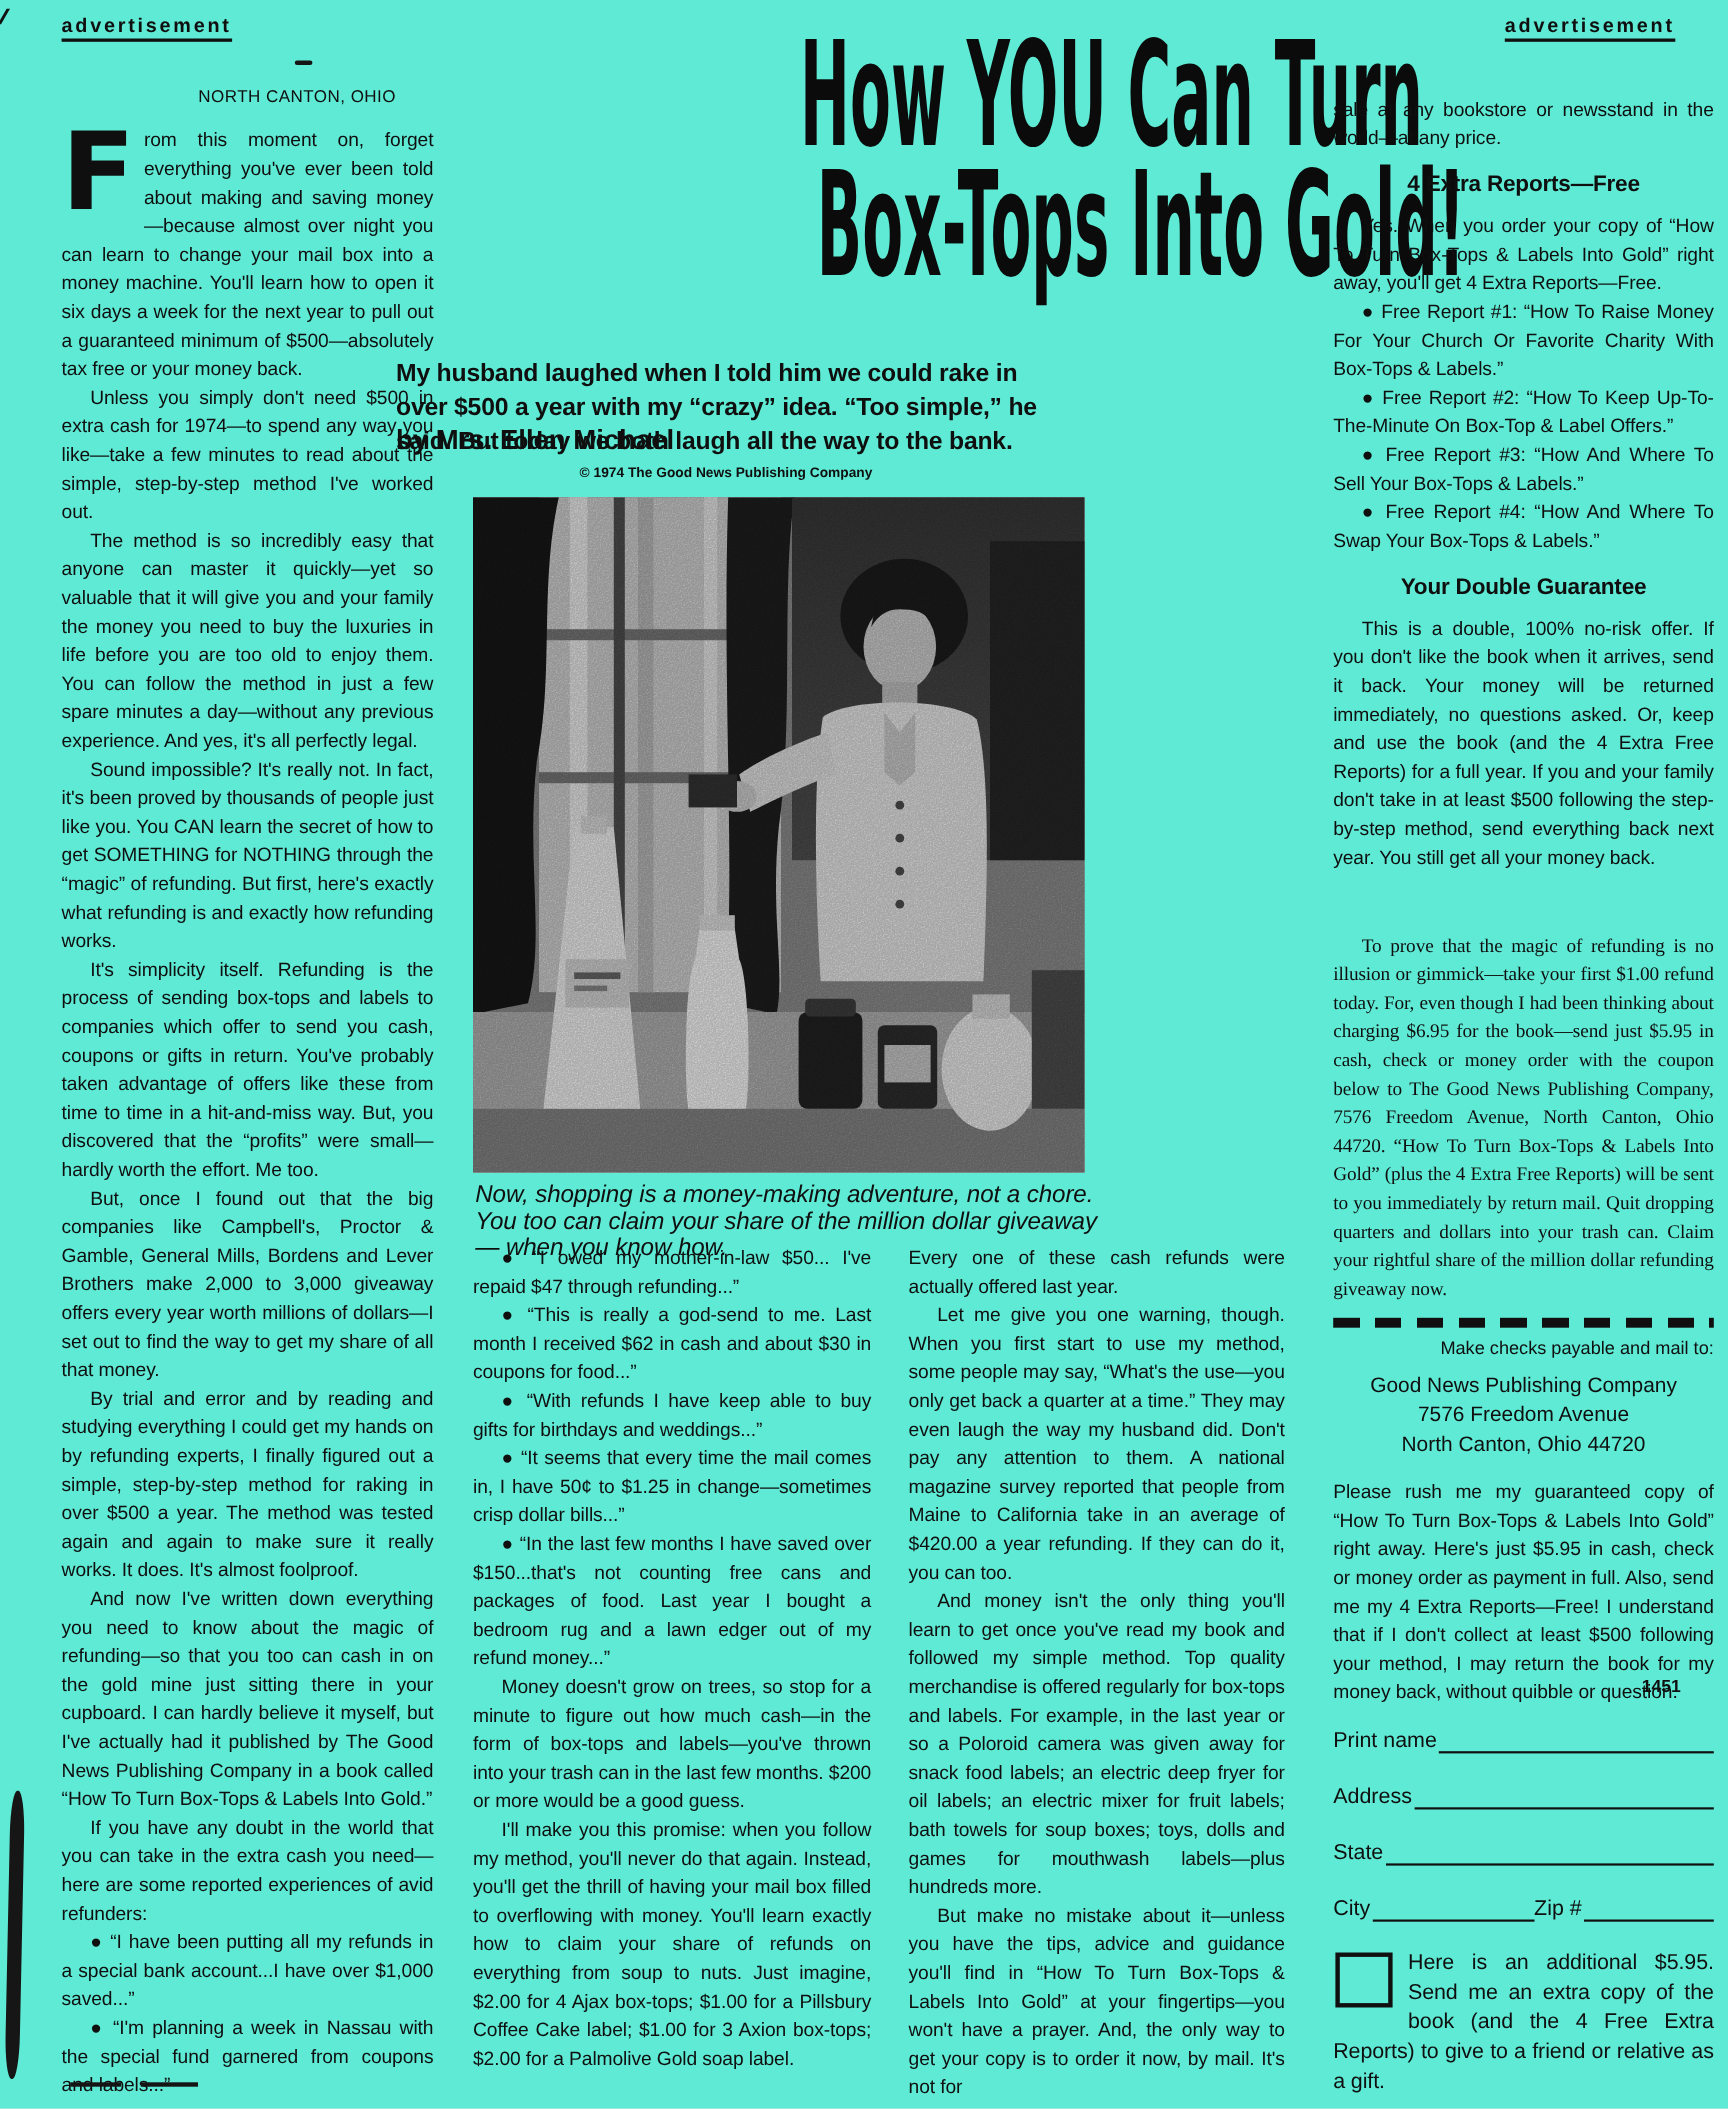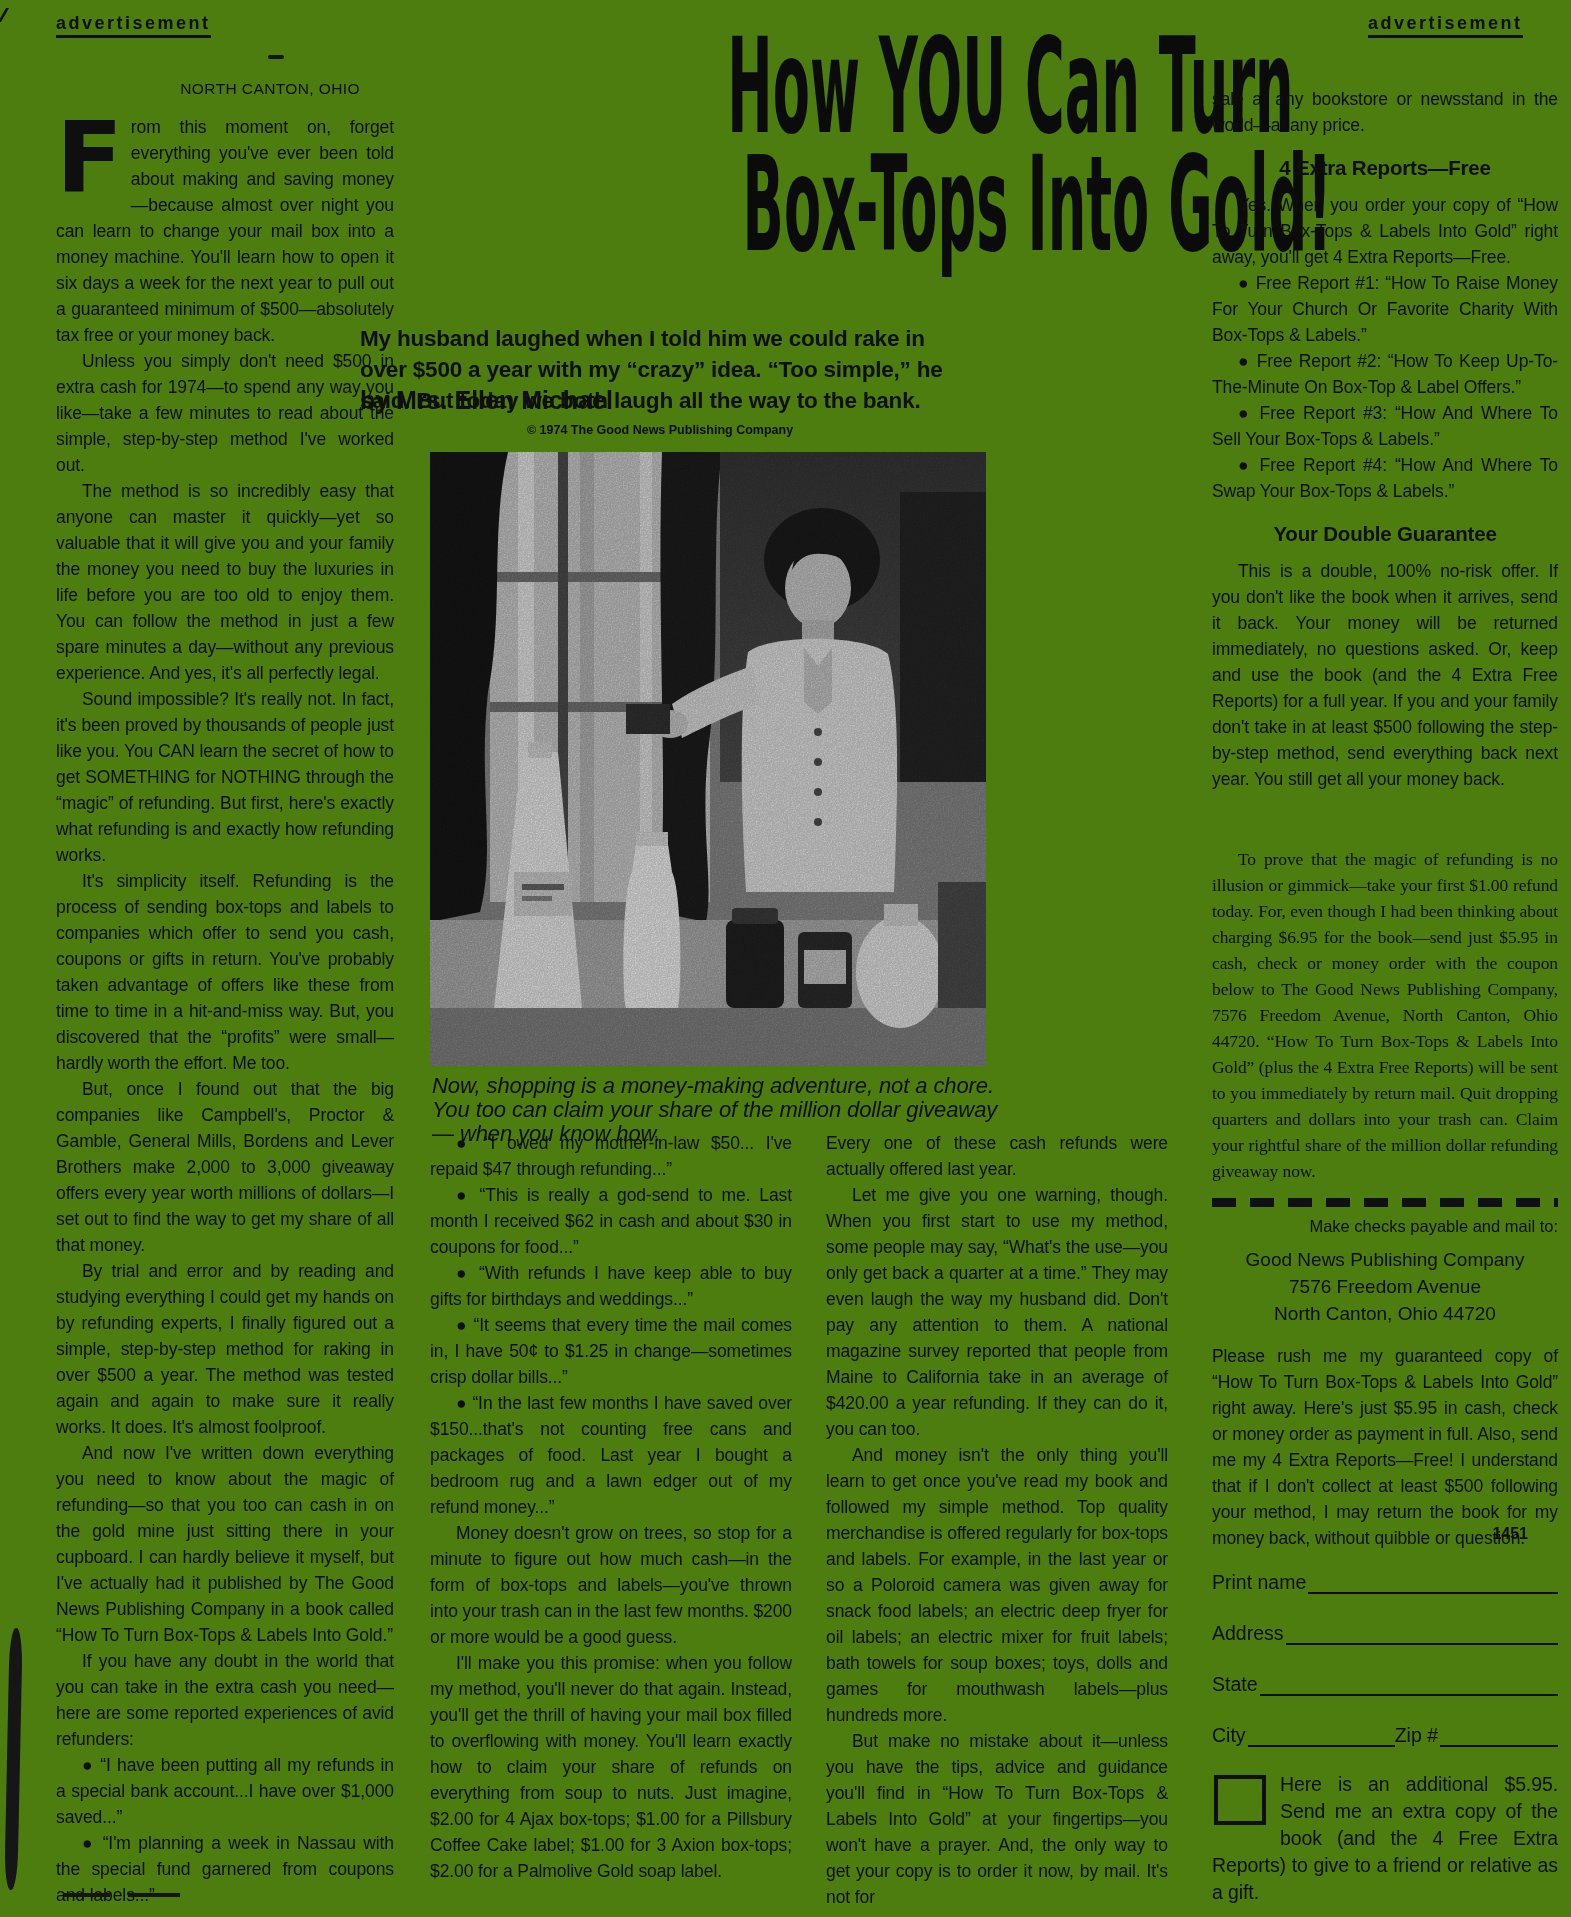--- a/index.html
+++ b/index.html
@@ -1,16 +1,16 @@
 <!DOCTYPE html>
 <html><head>
 <meta charset="utf-8">
 <style>
   html,body{margin:0;padding:0;background:#e8e8e4;}
-  .page{position:relative;width:1571px;height:1917px;background:#4d7c0f;color:#0f0f0f;
+  .page{position:relative;width:1571px;height:1917px;background:#5eead4;color:#0f0f0f;
         font-family:"Liberation Sans",sans-serif;overflow:hidden;margin:0 auto;}
 
   
   .adlabel{position:absolute;top:13px;font-weight:bold;font-size:18px;letter-spacing:2.5px;
            border-bottom:3px solid #101010;padding-bottom:1px;}
   .adlabel.left{left:56px;}
   .adlabel.right{left:1368px;}
   .stray-dash{position:absolute;left:268px;top:55px;width:16px;height:4px;background:#151515;border-radius:2px;}
   .corner-mark{position:absolute;left:2px;top:8px;width:10px;height:14px;border-left:3px solid #111;
                transform:skewX(-30deg);}

